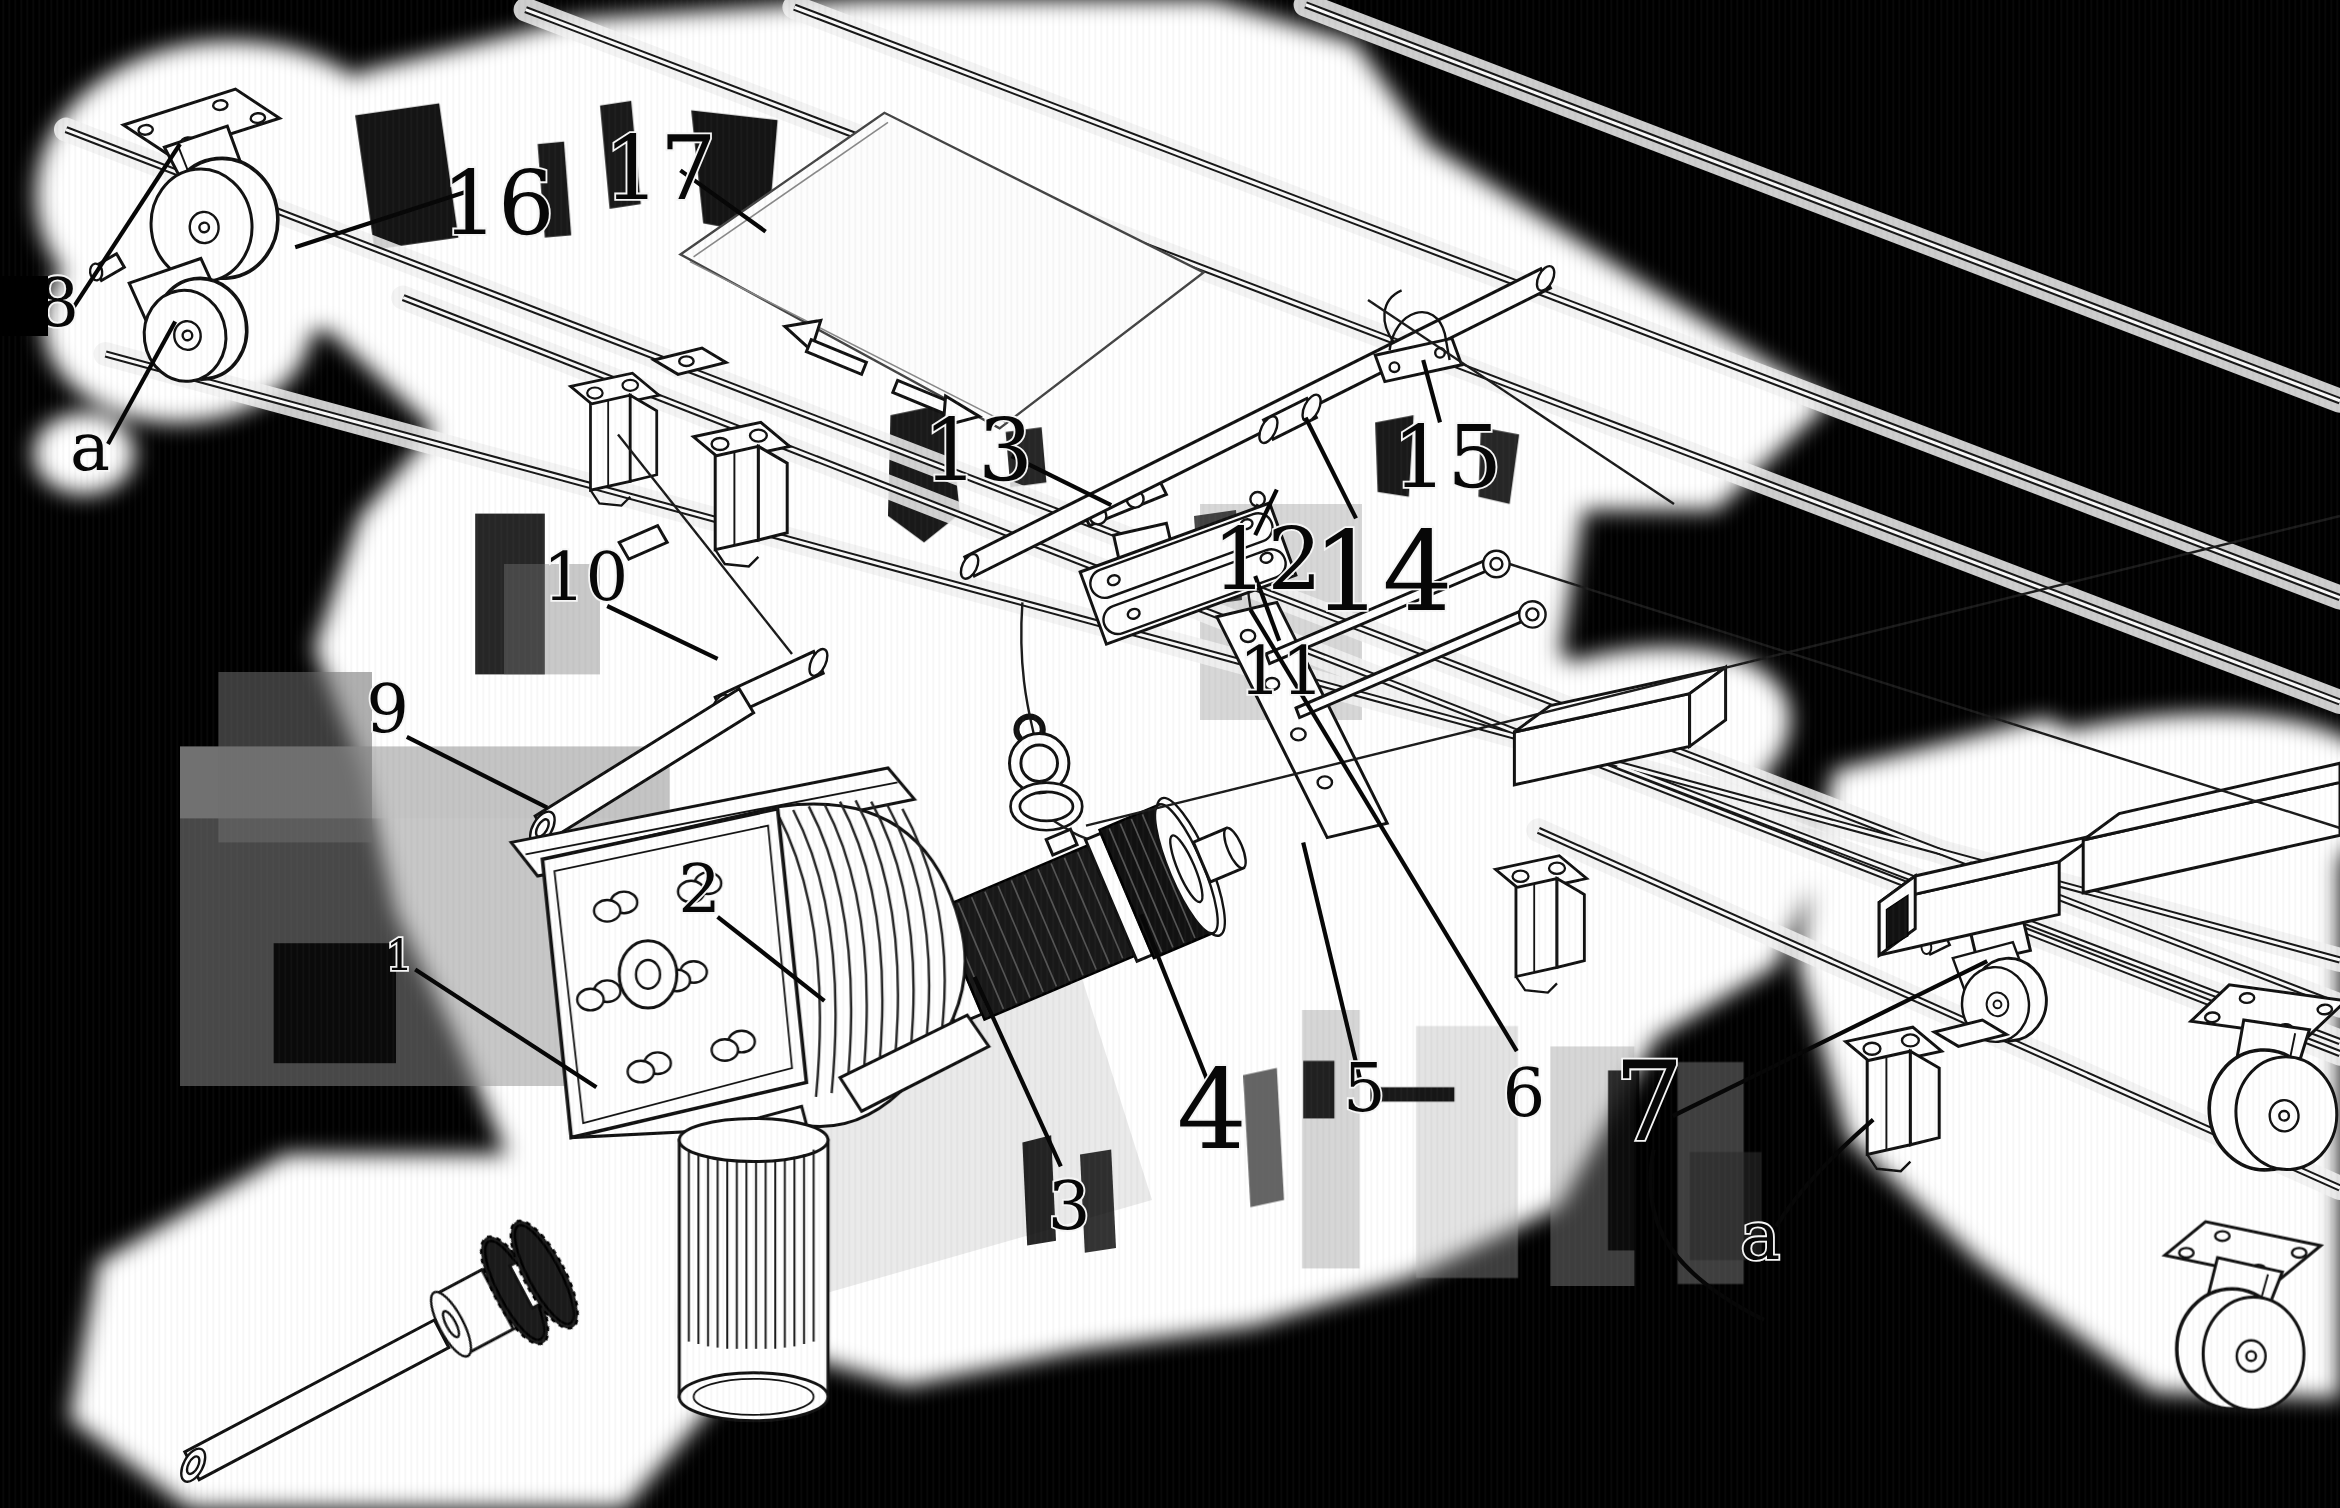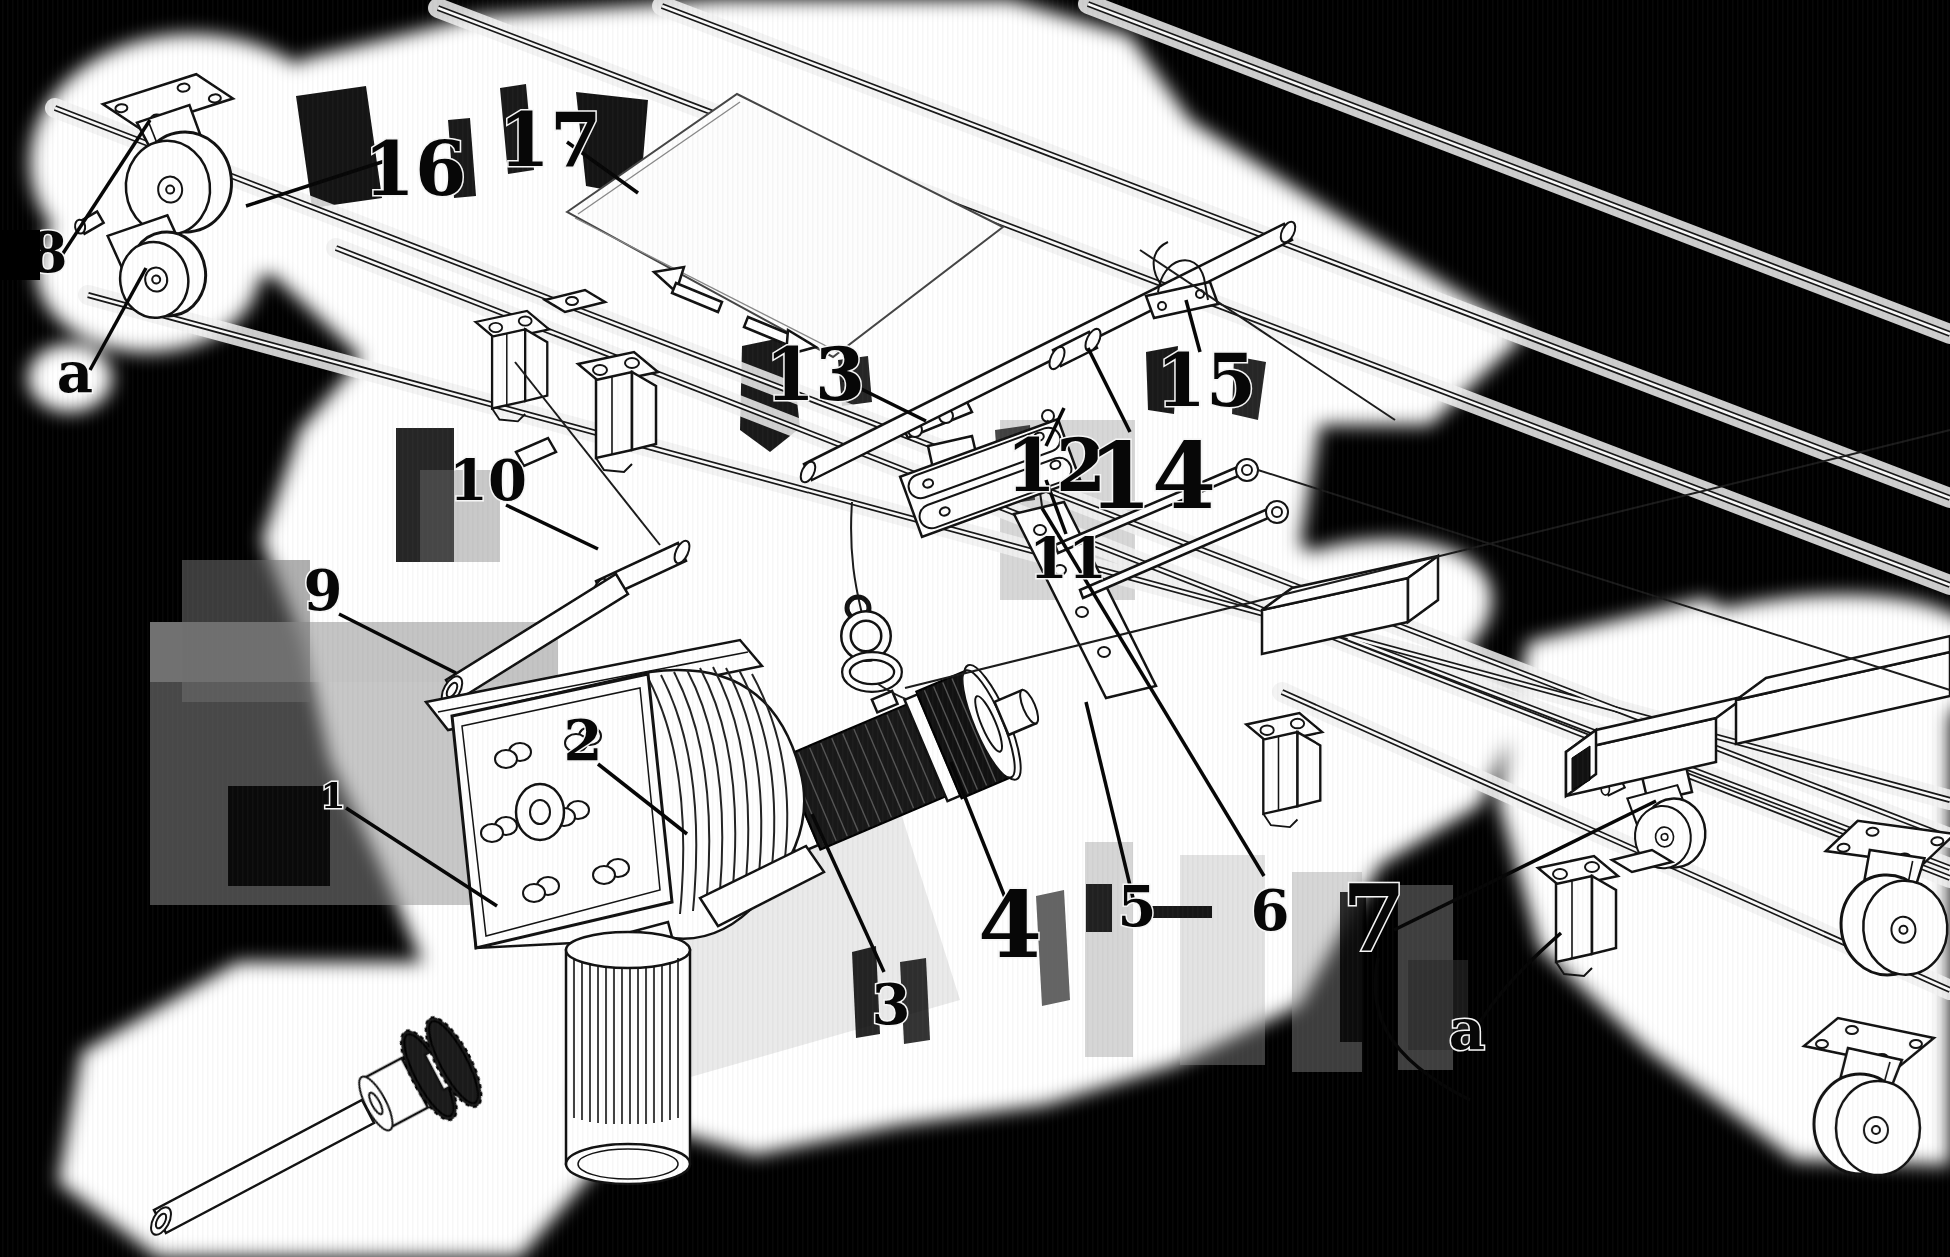--- a/index.html
+++ b/index.html
@@ -1,16 +1,16 @@
 <!DOCTYPE html>
 <html><head>
 <meta charset="utf-8">
 <style>
   html,body{margin:0;padding:0;background:#000;}
-  #stage{width:1950px;height:1257px;position:relative;background:#000;overflow:hidden;font-weight:bold;}
+  #stage{width:1950px;height:1257px;position:relative;background:#000;overflow:hidden;}
   svg{display:block}
   .wh{fill:#ffffff;stroke:#111;stroke-width:2.5}
   .wh2{fill:#ffffff;stroke:#111;stroke-width:3}
   .hole{fill:#ffffff;stroke:#111;stroke-width:2}
   .ln{stroke:#111;stroke-width:1.6;fill:none}
   .ol{fill:none;stroke:#111;stroke-width:2}
   .halo{stroke:#f2f2f2;stroke-width:20;opacity:.85;fill:none;stroke-linecap:round}
   .dark{stroke:#161616;stroke-width:6;fill:none}
   .core{stroke:#fafafa;stroke-width:2.6;fill:none}
   .cable{stroke:#1a1a1a;stroke-width:2;fill:none}

